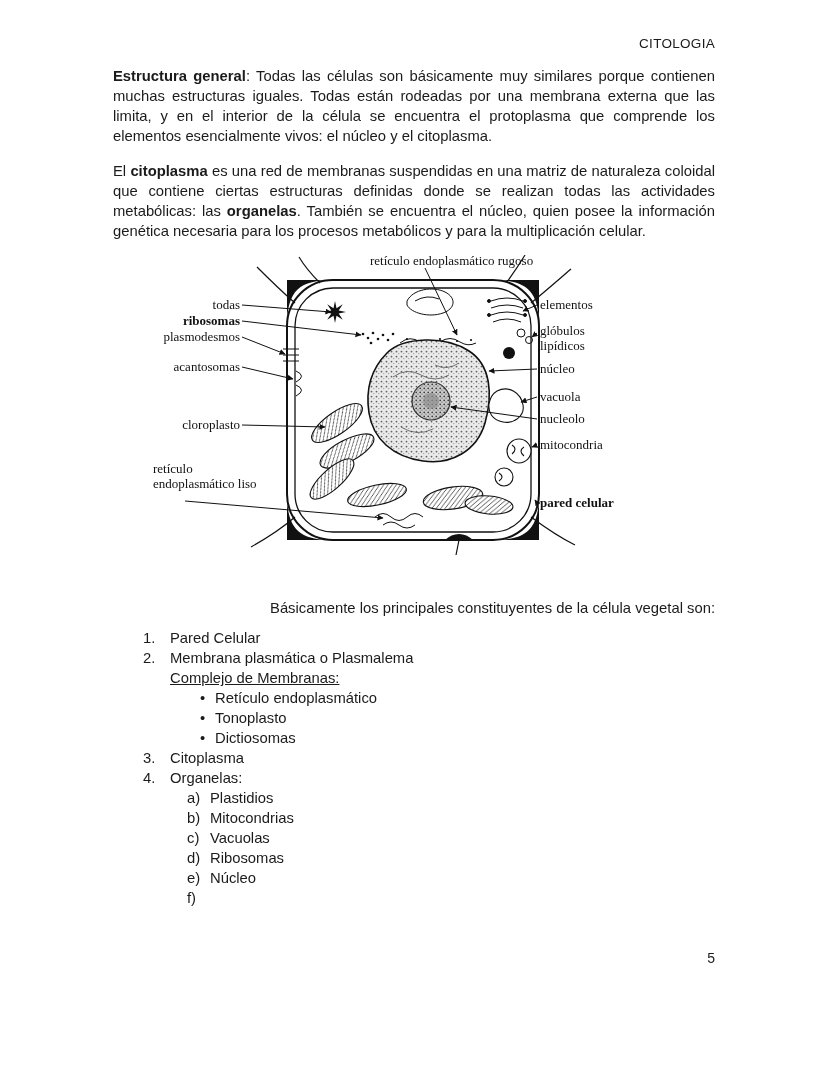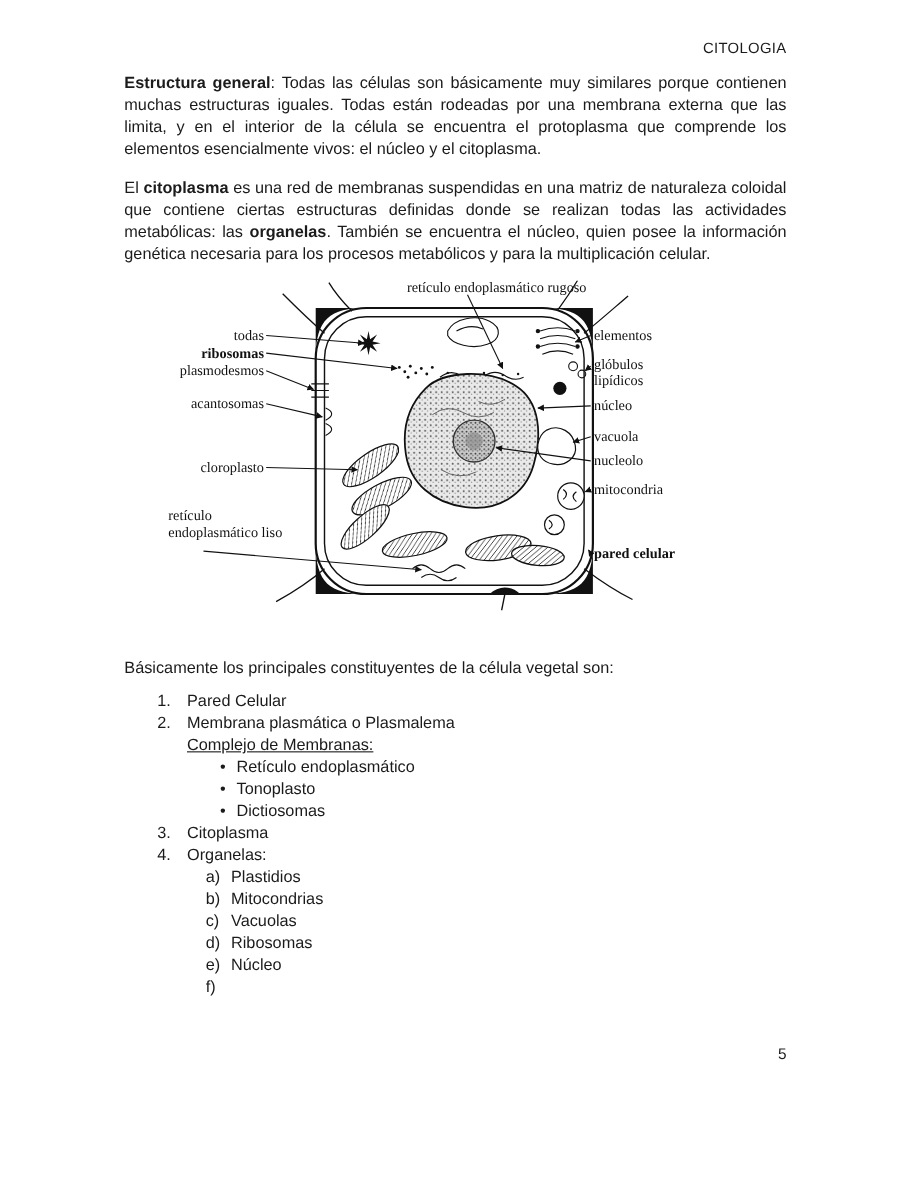--- a/index.html
+++ b/index.html
@@ -21,21 +21,21 @@
   .diagram svg { position:absolute; left:0; top:0; }
   .dlab { position:absolute; font-size:13px; line-height:15px; color:#111; white-space:nowrap; }
   .dlab.left  { right:435px; text-align:right; }
   .dlab.right { left:405px; text-align:left; }
   .dlab.bold  { font-weight:bold; }
   .dlab.wrap  { white-space:normal; }
 
   .caption { margin-top:18px; text-align:center; font-size:13px; font-style:italic; color:#222; }
   .caption .src { margin-left:4px; }
 
-  .intro { margin-top:45px; font-size:14.8px; }
+  .intro { margin-top:45px; font-size:14.8px;text-align:right; }
 
   .clist { margin-top:12px; font-size:14.8px; }
   .row { display:flex; line-height:20px; }
   .row .mk { flex:none; }
   .lvl-num { padding-left:30px; }  .lvl-num .mk { width:27px; }
   .lvl-sub { padding-left:57px;text-decoration:underline; }
   .lvl-bul { padding-left:87px; }  .lvl-bul .mk { width:15px; }
   .lvl-let { padding-left:74px; }  .lvl-let .mk { width:23px; }
 
   .pagenum { position:absolute; right:113px; top:950px; font-size:14px; }

